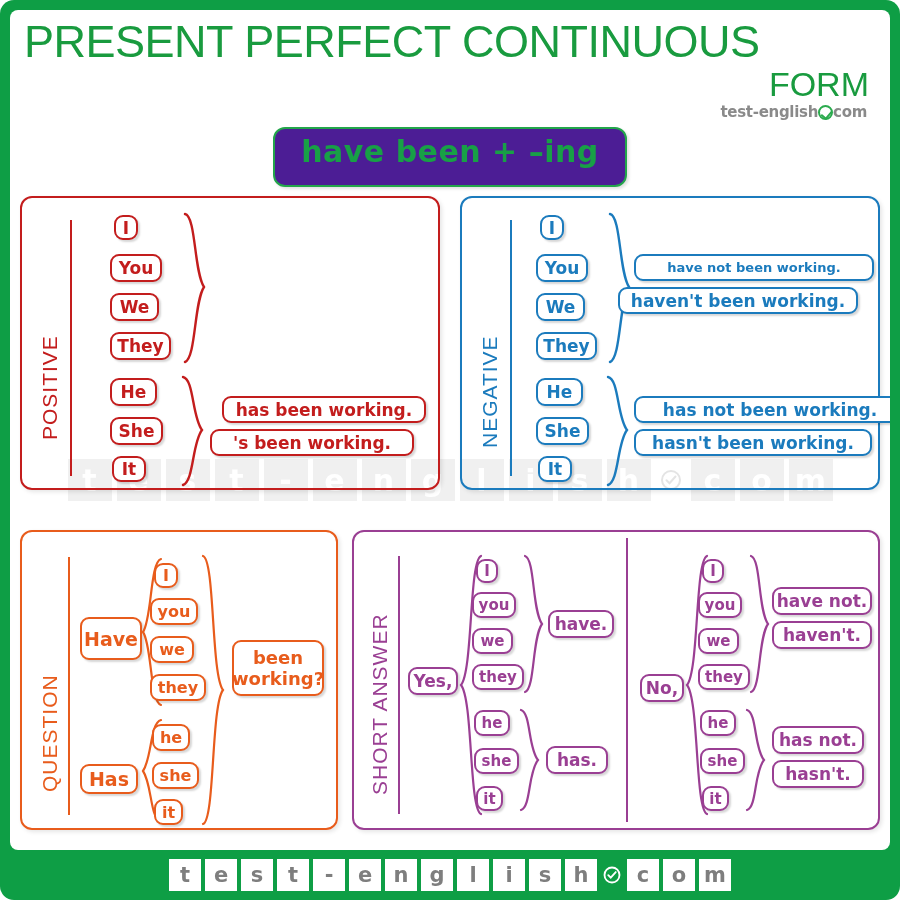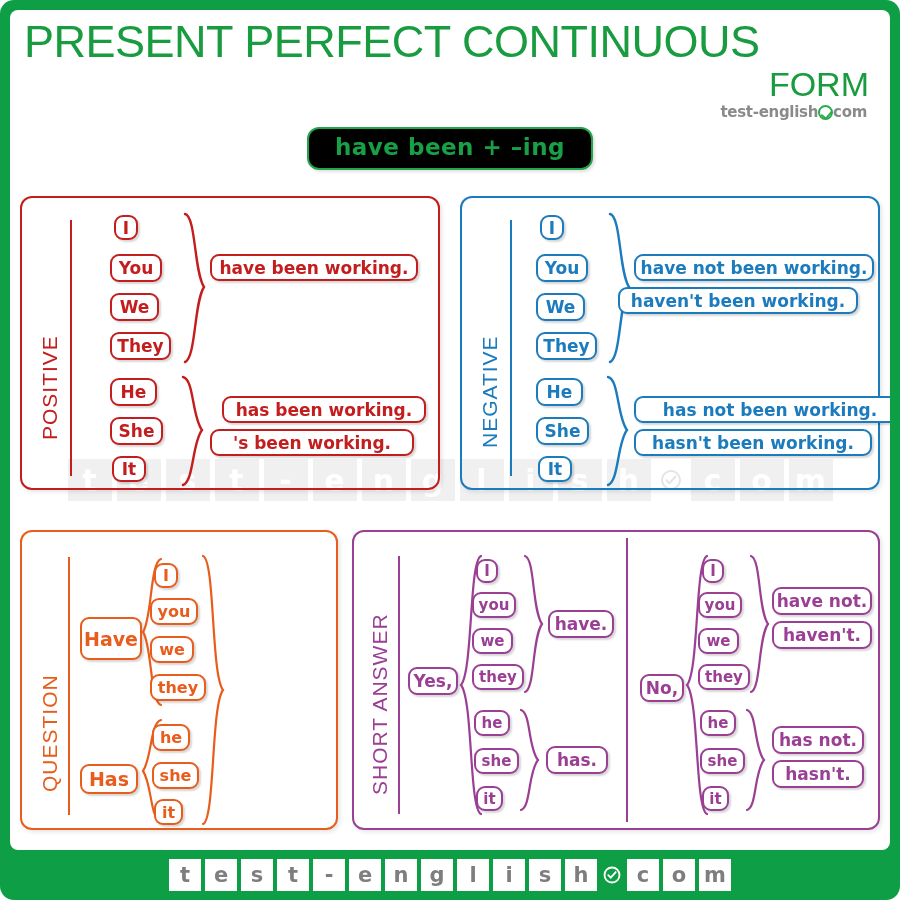--- a/index.html
+++ b/index.html
@@ -68,25 +68,25 @@
   .logo .chk::after{
     content:"";position:absolute;left:3px;top:2px;width:5px;height:8px;
     border-right:2px solid #2bab4e;border-bottom:2px solid #2bab4e;
     transform:rotate(40deg);
   }
 
   
   .formula-wrap{position:relative;z-index:2;display:flex;justify-content:center;margin-top:6px;}
   .formula{
     border:2px solid #23a54b;border-radius:12px;
-    padding:5px 26px 8px 26px;
+    padding:5px 26px 16px 26px;
     font-family:"DejaVu Sans", sans-serif;font-weight:bold;
-    font-size:23px;color:#18a046;letter-spacing:0.5px;
+    font-size:30px;color:#18a046;letter-spacing:0.5px;
     box-shadow:2px 2px 3px rgba(0,0,0,.12);
-    background:#000000;
+    background:#4c1d95;
   }
 
   
   .panel{
     position:absolute;box-sizing:border-box;
     border-radius:12px;background:transparent;z-index:2;
     box-shadow:2px 2px 4px rgba(0,0,0,.10);
   }
   .p-positive{left:10px;top:186px;width:420px;height:294px;border:2px solid #c31d1d;}
   .p-negative{left:450px;top:186px;width:420px;height:294px;border:2px solid #1b7bbd;}
@@ -177,21 +177,20 @@
       <div class="bub r" style="left:88px;top:56px;width:52px;height:28px;font-size:17px;">You</div>
       <div class="bub r" style="left:88px;top:95px;width:49px;height:28px;font-size:17px;">We</div>
       <div class="bub r" style="left:88px;top:134px;width:61px;height:28px;font-size:17px;">They</div>
 
       <div class="svgbrace" style="left:160px;top:14px;">
         <svg width="26" height="152" viewBox="0 0 26 152">
             <path d="M3 2 C14 4 12 60 22 75 C12 90 14 146 3 150" fill="none" stroke="#c31d1d" stroke-width="2.4" stroke-linecap="round"></path>
           </svg>
       </div>
 
-      <div class="bub r" style="left:188px;top:56px;width:208px;height:27px;font-size:17px;">have been working.</div>
 
       <div class="bub r" style="left:88px;top:180px;width:47px;height:28px;font-size:17px;">He</div>
       <div class="bub r" style="left:88px;top:219px;width:53px;height:28px;font-size:17px;">She</div>
       <div class="bub r" style="left:90px;top:258px;width:34px;height:26px;font-size:17px;">It</div>
 
       <div class="svgbrace" style="left:158px;top:177px;">
         <svg width="26" height="112" viewBox="0 0 26 112">
             <path d="M3 2 C14 4 12 42 22 55 C12 68 14 106 3 110" fill="none" stroke="#c31d1d" stroke-width="2.4" stroke-linecap="round"></path>
           </svg>
       </div>
@@ -208,21 +207,21 @@
       <div class="bub b" style="left:74px;top:56px;width:52px;height:28px;font-size:17px;">You</div>
       <div class="bub b" style="left:74px;top:95px;width:49px;height:28px;font-size:17px;">We</div>
       <div class="bub b" style="left:74px;top:134px;width:61px;height:28px;font-size:17px;">They</div>
 
       <div class="svgbrace" style="left:145px;top:14px;">
         <svg width="26" height="152" viewBox="0 0 26 152">
             <path d="M3 2 C14 4 12 60 22 75 C12 90 14 146 3 150" fill="none" stroke="#1b7bbd" stroke-width="2.4" stroke-linecap="round"></path>
           </svg>
       </div>
 
-      <div class="bub b" style="left:172px;top:56px;width:240px;height:27px;font-size:17px;">have not been working.</div>
+      <div class="bub b" style="left:172px;top:56px;width:240px;height:27px;font-size:13px;">have not been working.</div>
       <div class="bub b" style="left:156px;top:89px;width:240px;height:27px;font-size:17px;">haven't been working.</div>
 
       <div class="bub b" style="left:74px;top:180px;width:47px;height:28px;font-size:17px;">He</div>
       <div class="bub b" style="left:74px;top:219px;width:53px;height:28px;font-size:17px;">She</div>
       <div class="bub b" style="left:76px;top:258px;width:34px;height:26px;font-size:17px;">It</div>
 
       <div class="svgbrace" style="left:143px;top:177px;">
         <svg width="26" height="112" viewBox="0 0 26 112">
             <path d="M3 2 C14 4 12 42 22 55 C12 68 14 106 3 110" fill="none" stroke="#1b7bbd" stroke-width="2.4" stroke-linecap="round"></path>
           </svg>
@@ -258,20 +257,24 @@
       <div class="bub o" style="left:130px;top:192px;width:38px;height:27px;font-size:16px;">he</div>
       <div class="bub o" style="left:130px;top:230px;width:47px;height:27px;font-size:16px;">she</div>
       <div class="bub o" style="left:132px;top:267px;width:29px;height:26px;font-size:16px;">it</div>
 
       <div class="svgbrace" style="left:178px;top:22px;">
         <svg width="26" height="272" viewBox="0 0 26 272">
             <path d="M3 2 C15 6 11 120 23 136 C11 152 15 266 3 270" fill="none" stroke="#e85c1c" stroke-width="2.2" stroke-linecap="round"></path>
           </svg>
       </div>
 
+      <div class="bub o" style="left:210px;top:108px;width:92px;height:56px;font-size:18px;flex-direction:column;line-height:21px;text-align:center;">
+        <span>been</span>
+        <span>working?</span>
+      </div>
     </div>
 
     <div class="panel p-short">
       <div class="vdivider"></div>
 
       <div class="vlabel" style="left:14px;top:48px;height:215px;color:#9a3f93;">SHORT ANSWER</div>
       <div class="vline" style="left:44px;top:24px;height:258px;background:#9a3f93;"></div>
 
       <div class="bub p" style="left:54px;top:135px;width:50px;height:28px;font-size:17px;">Yes,</div>
       <div class="svgbrace" style="left:106px;top:22px;">

